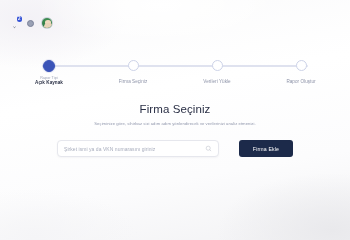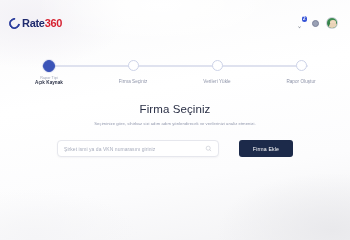--- a/index.html
+++ b/index.html
@@ -269,24 +269,20 @@
     justify-content: center;
   }
 </style>
 </head>
 <body>
 
 <div class="page">
 
   <div class="header">
 
-    <div class="brand">
-      <span class="brand-mark"></span>
-      <span class="brand-text"><span class="brand-rate">Rate</span><span class="brand-num">360</span></span>
-    </div>
 
     <div class="header-right">
 
       <div class="bell-wrap">
         <svg class="bell-ico" viewBox="0 0 24 24" fill="none" stroke="#5a6persistent">
           <path d="M18 8a6 6 0 1 0-12 0c0 7-3 9-3 9h18s-3-2-3-9" stroke="#6b7characters" stroke-width="2" stroke-linecap="round" stroke-linejoin="round"></path>
           <path d="M13.7 21a2 2 0 0 1-3.4 0" stroke="#6b7280" stroke-width="2" stroke-linecap="round"></path>
         </svg>
         <span class="bell-badge">2</span>
       </div>

